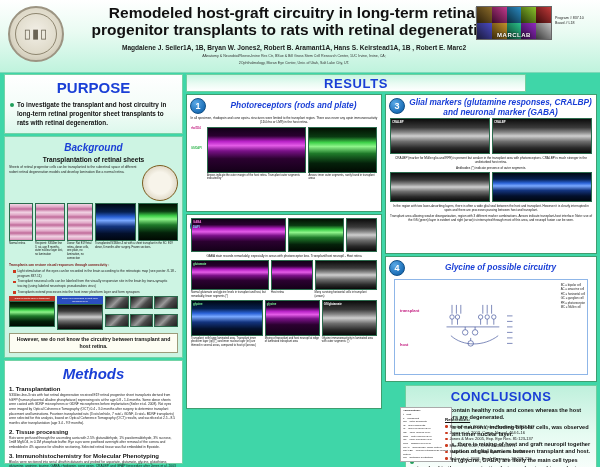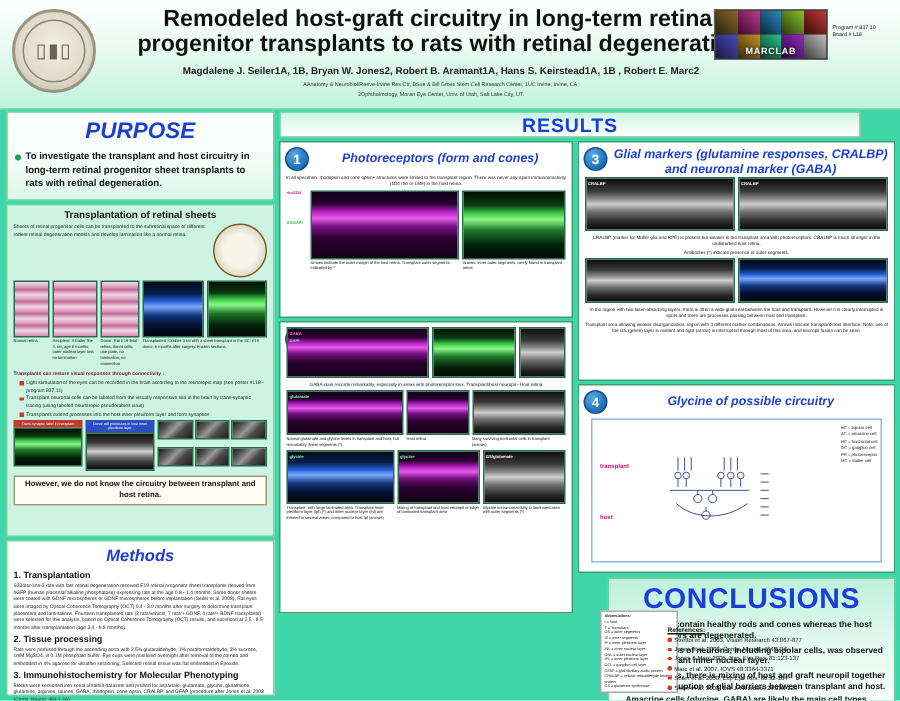--- a/index.html
+++ b/index.html
@@ -46,21 +46,21 @@
   
   .leftcol{position:absolute;left:4px;top:74px;width:179px;bottom:3px;}
   .rightcol{position:absolute;left:186px;top:74px;right:3px;bottom:3px;}
 
   
   .purpose{
     position:absolute;left:0;top:0;width:179px;height:60px;
     background:linear-gradient(to bottom,#ffffff 0%,#f2fcf7 60%,#ddf8ec 100%);
     border:1px solid #74d3a6;box-sizing:border-box;padding:3px 5px;
   }
-  .h-purpose{font-size:15px;font-weight:bold;color:#1a3fd6;text-align:center;margin:1px 0 4px;font-style:italic;}
+  .h-purpose{font-size:15px;font-weight:bold;color:#1a3fd6;text-align:center;margin:1px 0 4px;}
   .bullet-row{display:flex;gap:3px;align-items:flex-start;}
   .dot{width:4px;height:4px;border-radius:50%;background:#1f9e5a;margin-top:3px;flex:0 0 4px;}
   .p-text{font-size:6.4px;font-weight:bold;color:#111;line-height:1.42;}
 
   
   .background{
     position:absolute;left:0;top:62px;width:179px;height:222px;
     background:#cdf4e3;border:1px solid #74d3a6;box-sizing:border-box;padding:3px 4px;
   }
   .h-bg{font-size:10px;font-weight:bold;font-style:italic;color:#1a3fd6;text-align:center;margin:2px 0 3px;}
@@ -77,26 +77,26 @@
   .notebox{
     margin-top:3px;background:#fdfdf3;border:1px solid #9b9b7a;box-sizing:border-box;
     padding:2px 3px;text-align:center;font-size:5.2px;font-weight:bold;color:#111;line-height:1.35;
   }
 
   
   .methods{
     position:absolute;left:0;top:286px;width:179px;bottom:0;
     background:#ffffff;border:1px solid #74d3a6;box-sizing:border-box;padding:3px 4px;
   }
-  .h-methods{font-size:11px;font-weight:bold;font-style:italic;color:#1a3fd6;text-align:center;margin:1px 0 4px;}
+  .h-methods{font-size:15px;font-weight:bold;font-style:italic;color:#1a3fd6;text-align:center;margin:1px 0 4px;}
   .m-h{font-size:6px;font-weight:bold;color:#111;margin:3px 0 1px;}
 
   
   .results-hd{
-    position:absolute;left:0;top:0;width:388px;height:18px;
+    position:absolute;left:0;top:0;width:340px;height:18px;
     background:linear-gradient(to bottom,#c9f5e2 0%,#eafbf3 55%,#ffffff 100%);
     border:1px solid #6fcf9f;box-sizing:border-box;
     display:flex;align-items:center;justify-content:center;
   }
   .results-hd span{font-size:13px;font-weight:bold;color:#1a3fd6;letter-spacing:.6px;}
 
   .rpanel{position:absolute;background:#ffffff;border:1px solid #3f9e6f;box-sizing:border-box;padding:2px;}
   .numcircle{
     position:absolute;left:3px;top:3px;width:16px;height:16px;border-radius:50%;
     background:radial-gradient(circle at 35% 30%,#5aa9e6 0%,#1c6fb8 70%,#14538c 100%);
@@ -110,21 +110,21 @@
     display:flex;align-items:center;justify-content:center;
   }
   .rcap{font-size:3.1px;color:#111;line-height:1.4;text-align:center;margin:2px 1px;}
 
   
   .concl{
     position:absolute;left:219px;top:311px;width:192px;height:100px;
     background:linear-gradient(to bottom,#bff0dc 0%,#e7fbf2 50%,#ffffff 100%);
     border:1px solid #6fcf9f;box-sizing:border-box;padding:2px 4px;
   }
-  .h-concl{font-size:19px;font-weight:bold;color:#1a3fd6;text-align:center;margin:1px 0 3px;letter-spacing:.4px;}
+  .h-concl{font-size:13px;font-weight:bold;color:#1a3fd6;text-align:center;margin:1px 0 3px;letter-spacing:.4px;}
   .c-item{display:flex;gap:3px;align-items:flex-start;margin-bottom:2px;}
   .c-text{font-size:5.6px;font-weight:bold;color:#111;line-height:1.32;}
   .refs{position:absolute;right:2px;bottom:2px;width:150px;font-size:4px;color:#111;line-height:1.6;}
   .refs .rh{font-weight:bold;text-decoration:underline;font-size:4.4px;margin-bottom:1px;}
   .refs .ritem{display:flex;gap:2px;align-items:flex-start;}
   .refs .rd{width:2.5px;height:2.5px;background:#cc3b1f;border-radius:50%;margin-top:1.5px;flex:0 0 2.5px;}
   .legend{position:absolute;left:2px;bottom:2px;width:58px;background:#fff;border:1px solid #aaa;
     box-sizing:border-box;padding:1px 2px;font-size:2.5px;line-height:1.45;color:#111;}
 
   
@@ -194,20 +194,21 @@
 
     <div class="purpose">
       <div class="h-purpose">PURPOSE</div>
       <div class="bullet-row">
         <span class="dot"></span>
         <span class="p-text">To investigate the transplant and host circuitry in long-term retinal progenitor sheet transplants to rats with retinal degeneration.</span>
       </div>
     </div>
 
     <div class="background">
+      <div class="h-bg">Background</div>
       <div class="sub-bg">Transplantation of retinal sheets</div>
 
       <div style="display:flex;gap:3px;align-items:flex-start;">
         <div style="flex:1;">
           <div class="tiny">Sheets of retinal progenitor cells can be transplanted to the subretinal space of different rodent retinal degeneration models and develop lamination like a normal retina.</div>
         </div>
         <div class="eyecircle"></div>
       </div>
 
       <div class="figrow">
@@ -287,21 +288,21 @@
   </div>
 
   <div class="rightcol">
 
     <div class="results-hd">
       <span>RESULTS</span>
     </div>
 
     <div class="rpanel" style="left:0;top:20px;width:196px;height:118px;">
       <div class="numcircle">1</div>
-      <div class="rtitle">Photoreceptors (form and cones)</div>
+      <div class="rtitle">Photoreceptors (rods and plate)</div>
       <div class="rcap">In all specimen, rhodopsin and cone opsin+ structures were limited to the transplant region. There was never any opsin immunoreactivity (1D4 rho or LM9) in the host retina.</div>
       <div style="display:flex;gap:2px;padding:0 2px;">
         <div style="width:14px;font-size:2.6px;color:#c2187d;font-weight:bold;line-height:1.5;">
           <div>rho/1D4</div>
           <div style="color:#2db34a;margin-top:16px;">GS/DAPI</div>
         </div>
         <div style="flex:1.45;">
           <div class="fig mg mag" style="height:46px;"></div>
           <div class="cap">Arrows indicate the outer margin of the host retina. Transplant outer segments indicated by *</div>
         </div>

